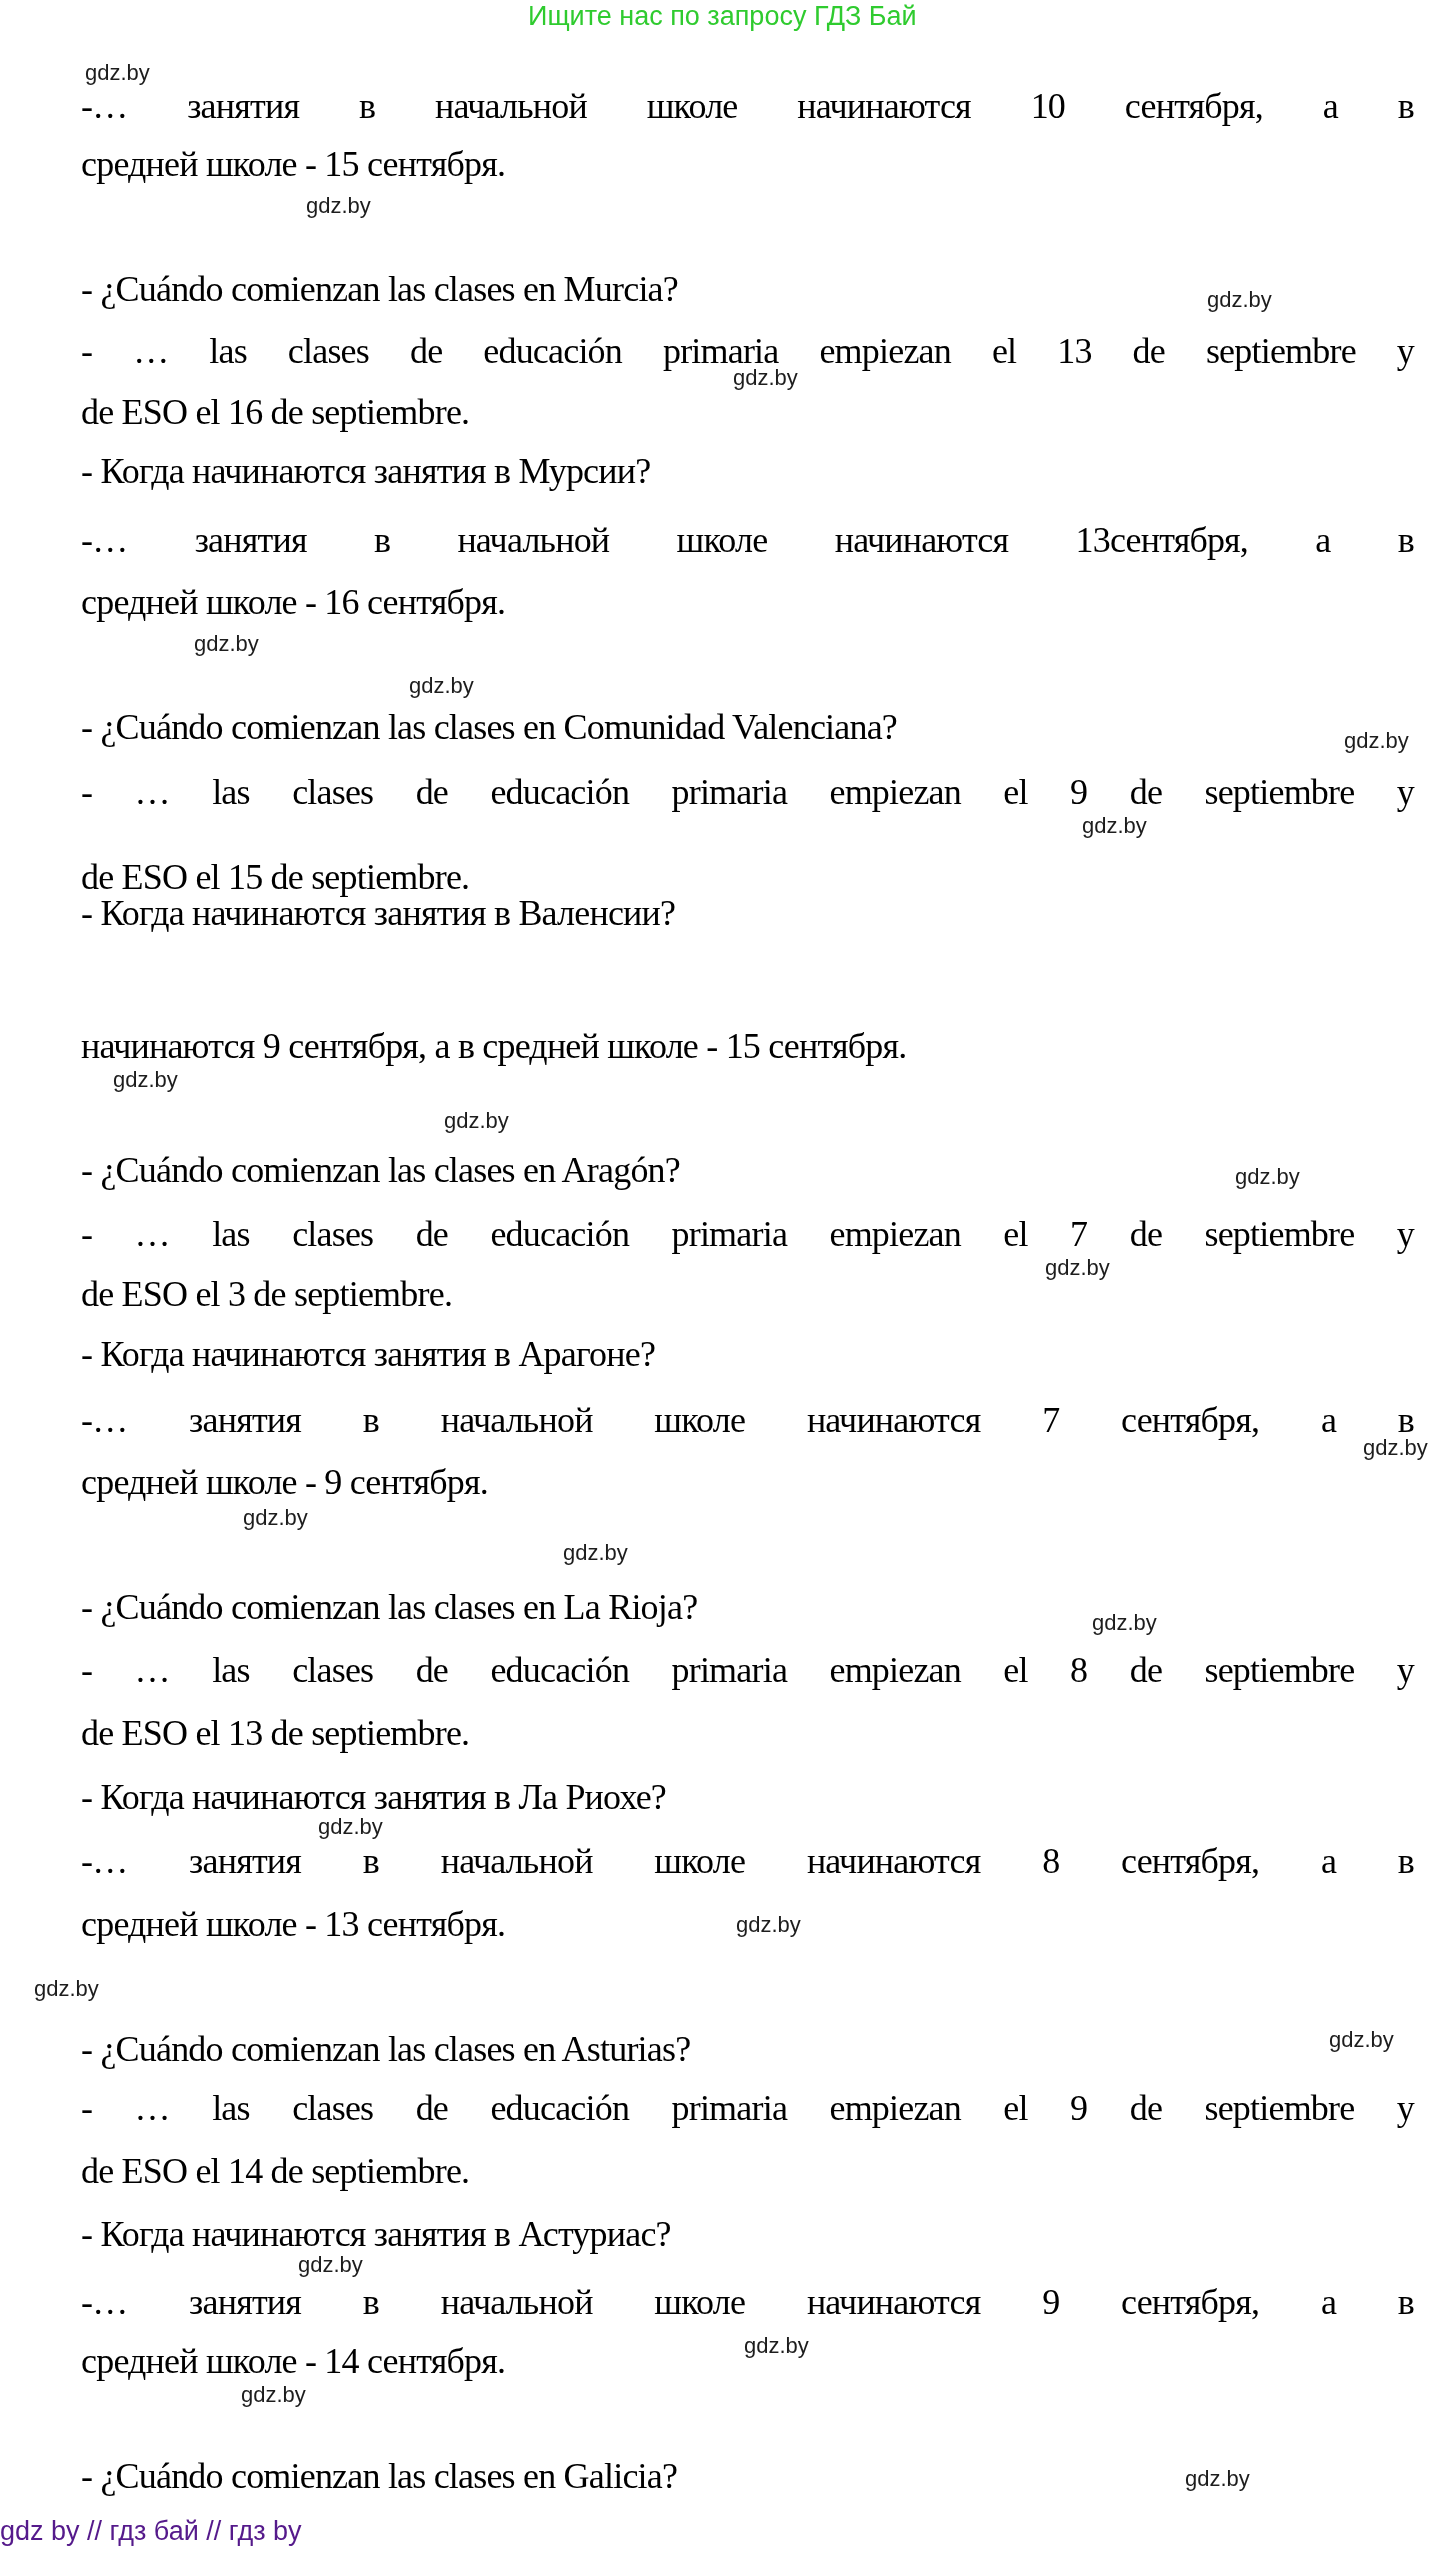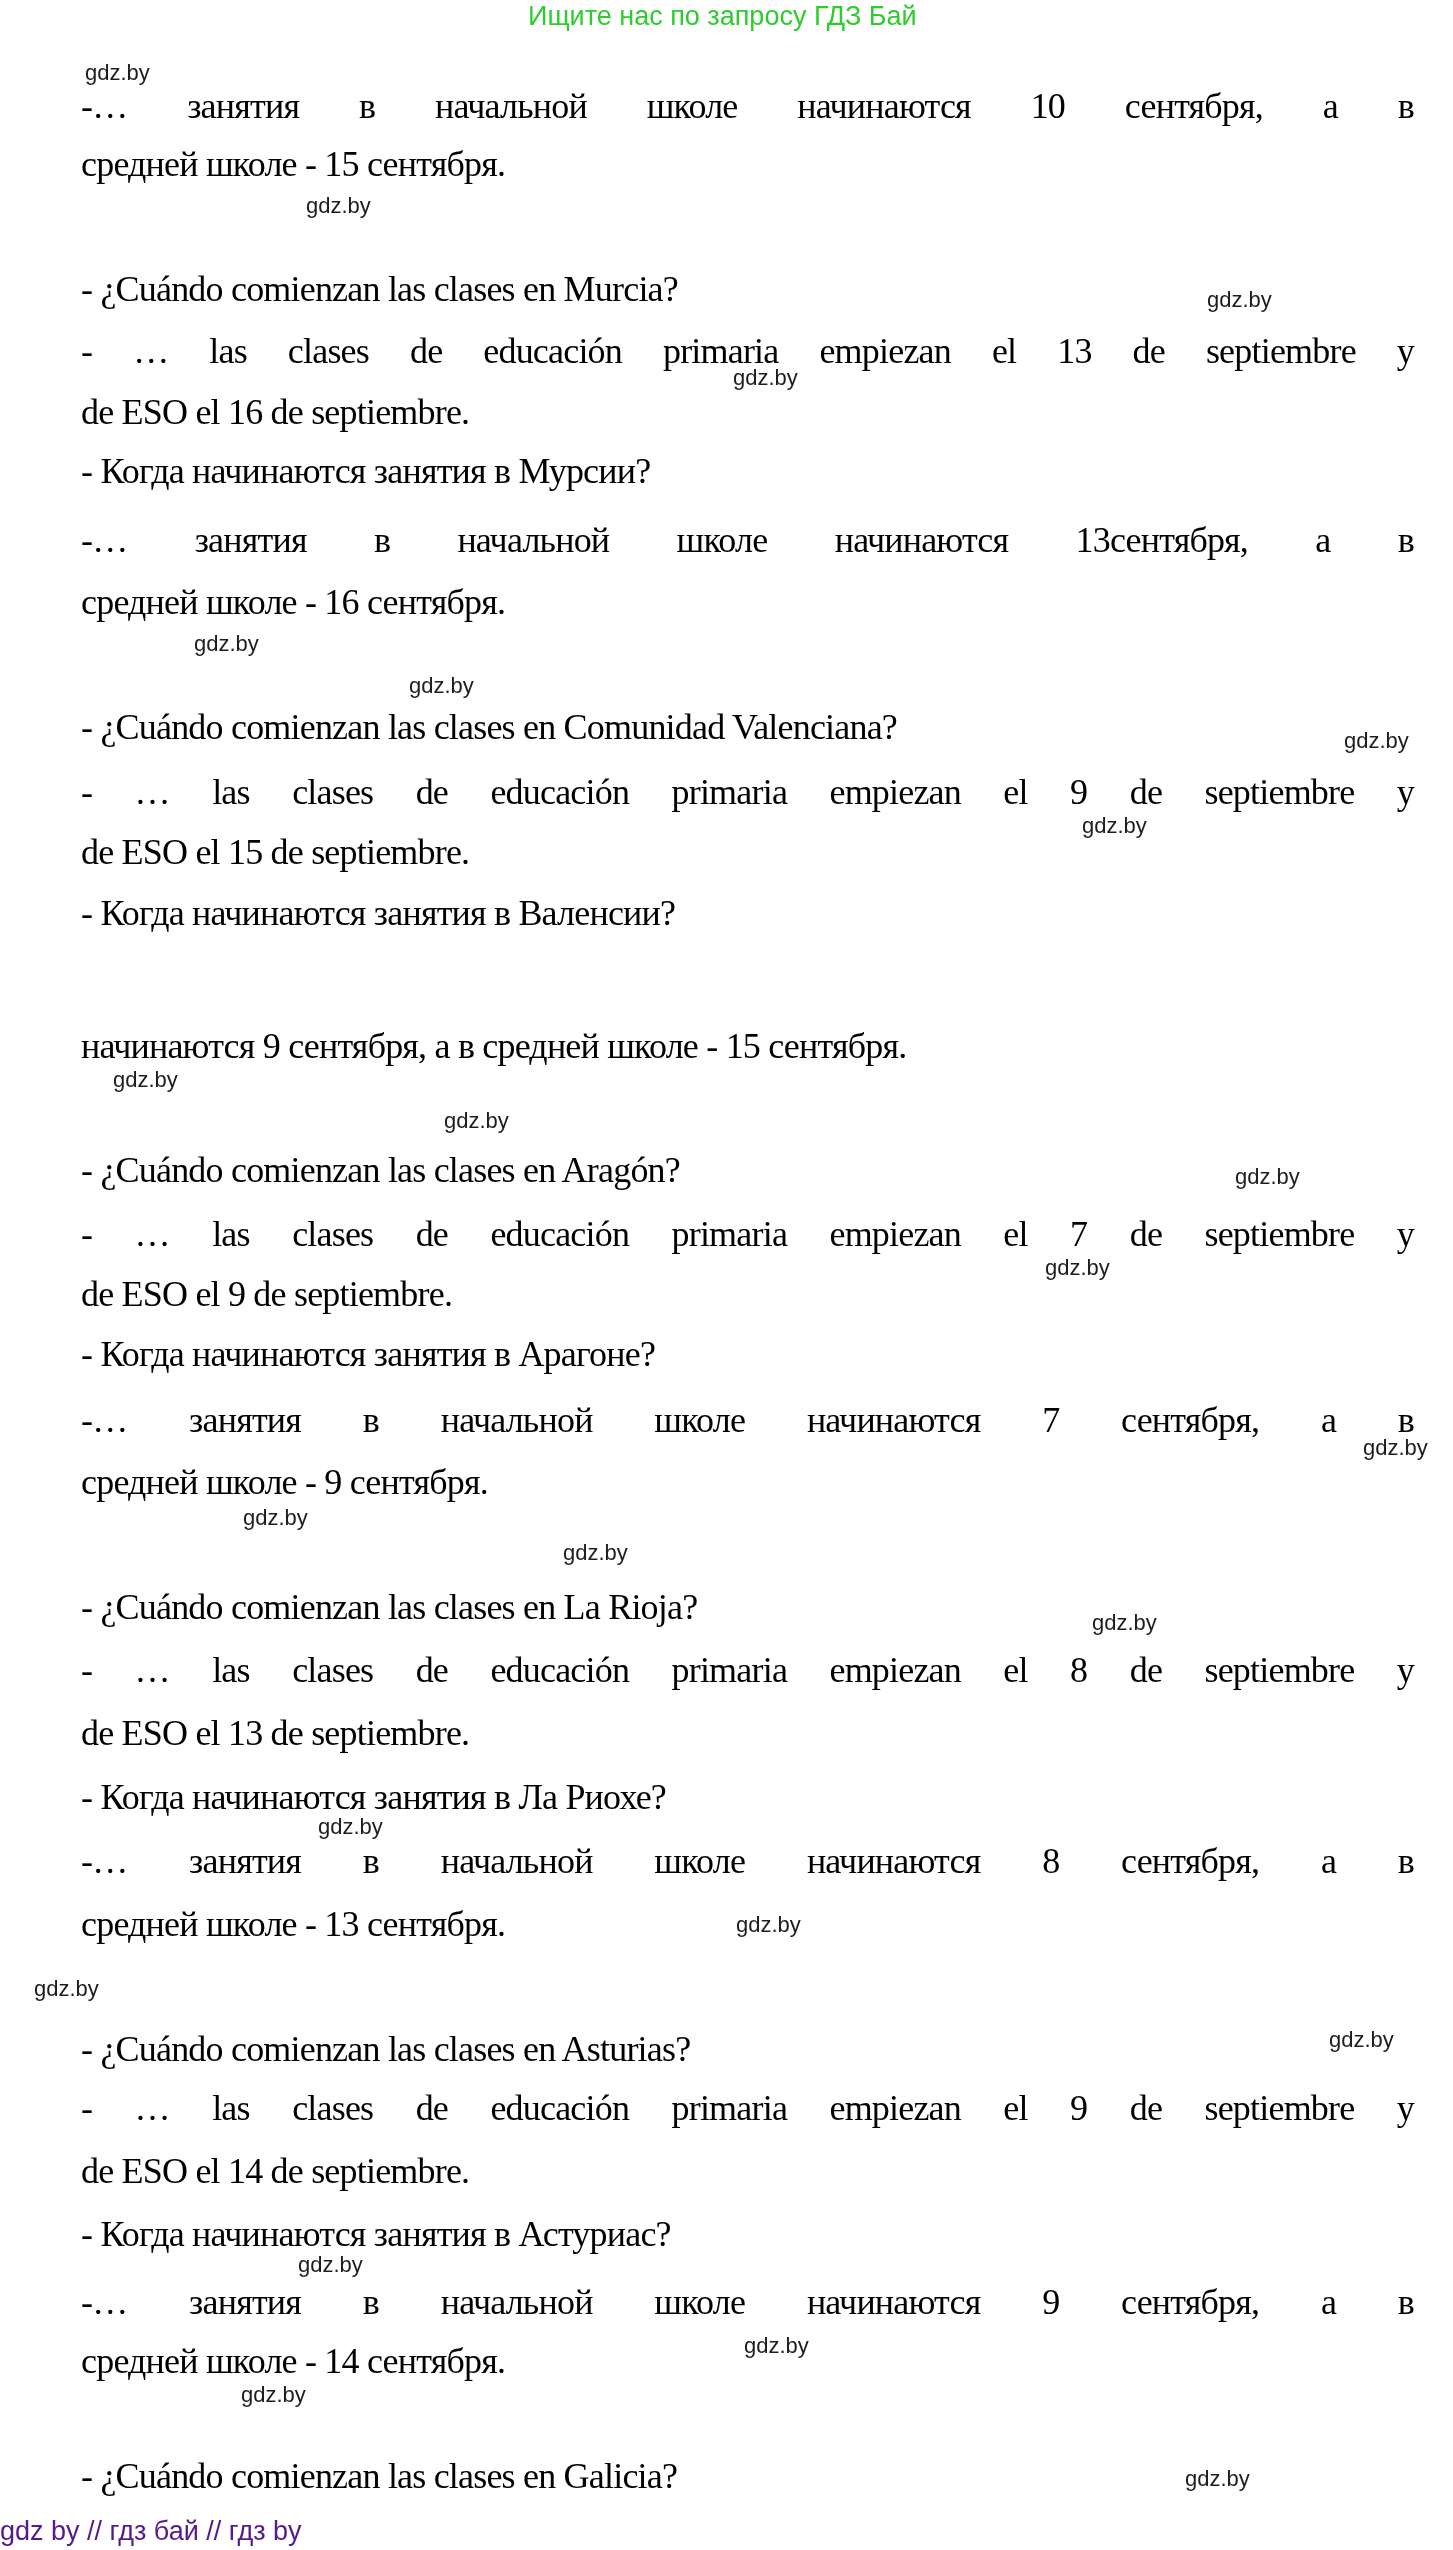--- a/index.html
+++ b/index.html
@@ -59,26 +59,26 @@
   <div class="line j" style="top:81px">-… занятия в начальной школе начинаются 10 сентября, а в</div>
   <div class="line" style="top:139px">средней школе  - 15 сентября.</div>
   <div class="line" style="top:264px">- ¿Cuándo comienzan las clases en Murcia?</div>
   <div class="line j" style="top:326px">- … las clases de educación primaria empiezan el 13 de septiembre y</div>
   <div class="line" style="top:387px">de ESO el 16 de septiembre.</div>
   <div class="line" style="top:446px">- Когда начинаются занятия в Мурсии?</div>
   <div class="line j" style="top:515px">-… занятия в начальной школе начинаются 13сентября, а в</div>
   <div class="line" style="top:577px">средней школе  - 16 сентября.</div>
   <div class="line" style="top:702px">- ¿Cuándo comienzan las clases en Comunidad Valenciana?</div>
   <div class="line j" style="top:767px">- … las clases de educación primaria empiezan el 9 de septiembre y</div>
-  <div class="line" style="top:827px">de ESO el 15 de septiembre.</div>
+  <div class="line" style="top:852px">de ESO el 15 de septiembre.</div>
   <div class="line" style="top:888px">- Когда начинаются занятия в Валенсии?</div>
   <div class="line" style="top:1021px">начинаются 9 сентября, а в средней школе  - 15 сентября.</div>
   <div class="line" style="top:1145px">- ¿Cuándo comienzan las clases en Aragón?</div>
   <div class="line j" style="top:1209px">- … las clases de educación primaria empiezan el 7 de septiembre y</div>
-  <div class="line" style="top:1269px">de ESO el 9 de septiembre.</div>
+  <div class="line" style="top:1269px">de ESO el 3 de septiembre.</div>
   <div class="line" style="top:1329px">- Когда начинаются занятия в Арагоне?</div>
   <div class="line j" style="top:1395px">-… занятия в начальной школе начинаются 7 сентября, а в</div>
   <div class="line" style="top:1457px">средней школе  - 9 сентября.</div>
   <div class="line" style="top:1582px">- ¿Cuándo comienzan las clases en La Rioja?</div>
   <div class="line j" style="top:1645px">- … las clases de educación primaria empiezan el 8 de septiembre y</div>
   <div class="line" style="top:1708px">de ESO el 13 de septiembre.</div>
   <div class="line" style="top:1772px">- Когда начинаются занятия в Ла Риохе?</div>
   <div class="line j" style="top:1836px">-… занятия в начальной школе начинаются 8 сентября, а в</div>
   <div class="line" style="top:1899px">средней школе  - 13 сентября.</div>
   <div class="line" style="top:2024px">- ¿Cuándo comienzan las clases en Asturias?</div>

